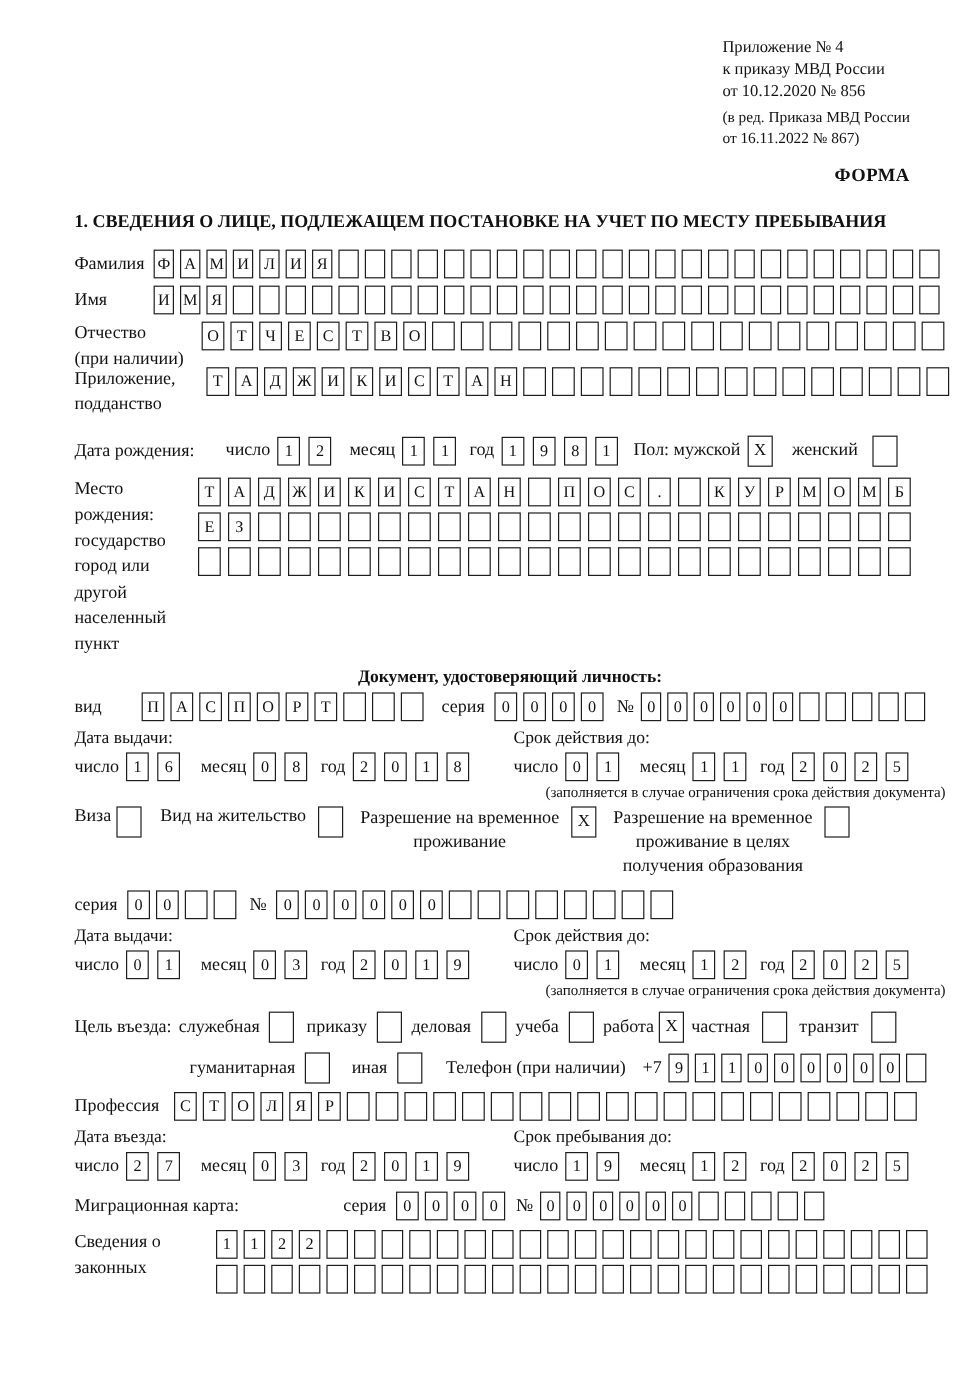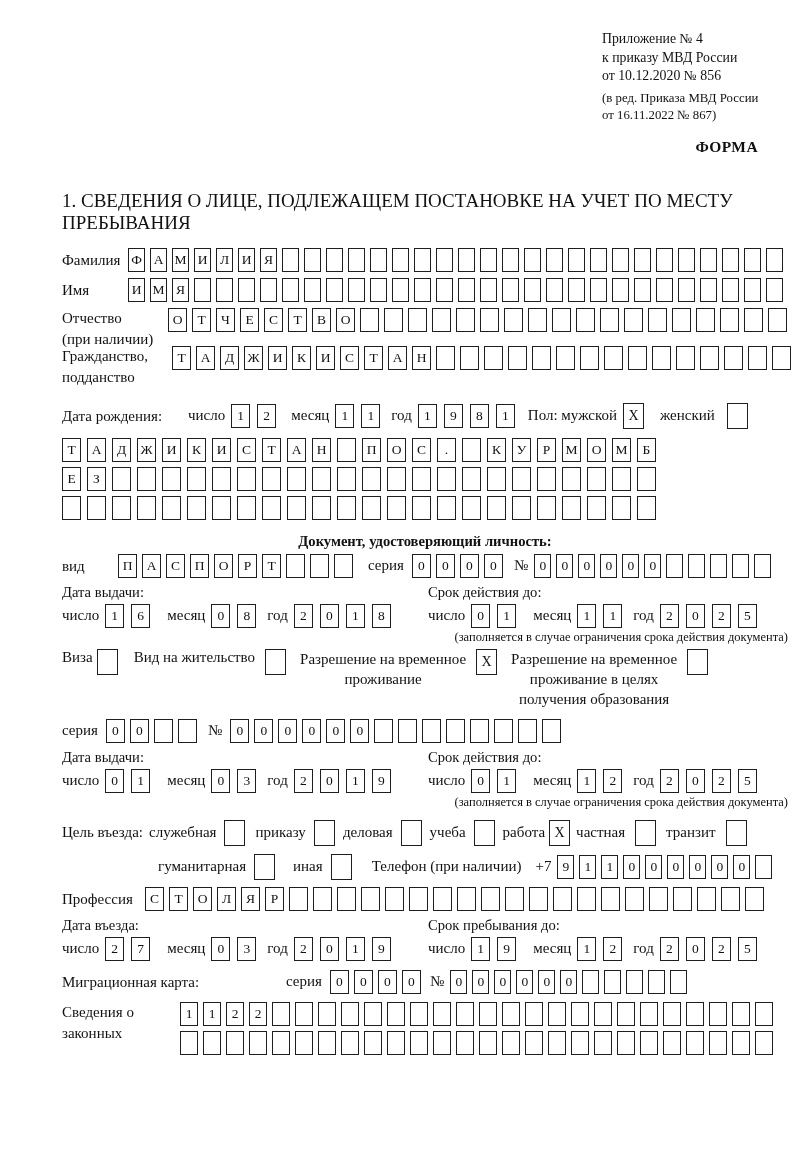--- a/index.html
+++ b/index.html
@@ -10,21 +10,21 @@
   .hdr { margin-left: auto; width: 186px; font-size: 13.8px; line-height: 18.5px; }
   .hdr .ed { font-size: 12.8px; line-height: 17px; }
   .hdr .ed1 { margin-top: 4px; }
   .forma { text-align: right; padding-right: 30px; font-weight: bold; font-size: 15.5px;
     margin-top: 14px; letter-spacing: .4px; }
 
   .title { text-align: center; font-weight: bold; font-size: 15.5px; line-height: 21px; margin-top: 18px; }
   .blankline { display: inline-block; width: 56px; border-bottom: 2.2px solid #222;
     margin-left: 12px; height: 12px; }
 
-  .sec { font-weight: normal; font-size: 19px; margin-top: 34px; }
+  .sec { font-weight: bold; font-size: 15px; margin-top: 21px; }
 
   .row { display: flex; align-items: center; margin-top: 6px; }
   .row-top { align-items: flex-start; }
   .flabel { flex: none; line-height: 20px; }
   .lbl-col { flex: none; }
   .lbl-col div { line-height: 21.5px; }
   .h25 { height: 25px; overflow: visible; }
   .w66{width:66px}.w56{width:56px}.w103{width:103px}.w106{width:106px}.w110{width:110px}
   .w83{width:83px}.w118{width:118px}.w120{width:120px}.w200{width:200px}
 
@@ -181,21 +181,21 @@
         <span class="cell"></span>
         <span class="cell"></span>
         <span class="cell"></span>
         <span class="cell"></span>
         <span class="cell"></span>
       </span>
   </div>
 
   <div class="row row-top" style="margin-top:13px">
     <span class="lbl-col w110 h25">
-      <div>Гражданство,</div>
+      <div>Приложение,</div>
       <div>подданство</div>
     </span>
     <span class="cells">
         <span class="cell">Т</span>
         <span class="cell">А</span>
         <span class="cell">Д</span>
         <span class="cell">Ж</span>
         <span class="cell">И</span>
         <span class="cell">К</span>
         <span class="cell">И</span>
@@ -240,20 +240,26 @@
         <span class="cell">8</span>
         <span class="cell">1</span>
       </span>
     <span class="ml6">Пол: мужской</span>
     <span class="cb ml6">X</span>
     <span class="ml16">женский</span>
     <span class="cb ml12"></span>
   </div>
 
   <div class="row row-top" style="margin-top:9px">
+    <span class="lbl-col w103">
+      <div>Место рождения:</div>
+      <div>государство</div>
+      <div>город или другой</div>
+      <div>населенный пункт</div>
+    </span>
     <span class="mb-rows">
       <span class="cells cells-bp">
           <span class="cell">Т</span>
           <span class="cell">А</span>
           <span class="cell">Д</span>
           <span class="cell">Ж</span>
           <span class="cell">И</span>
           <span class="cell">К</span>
           <span class="cell">И</span>
           <span class="cell">С</span>

